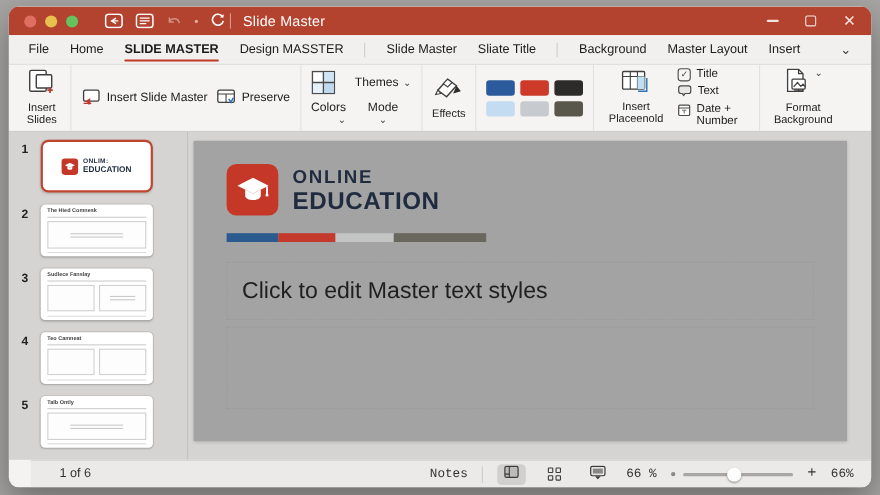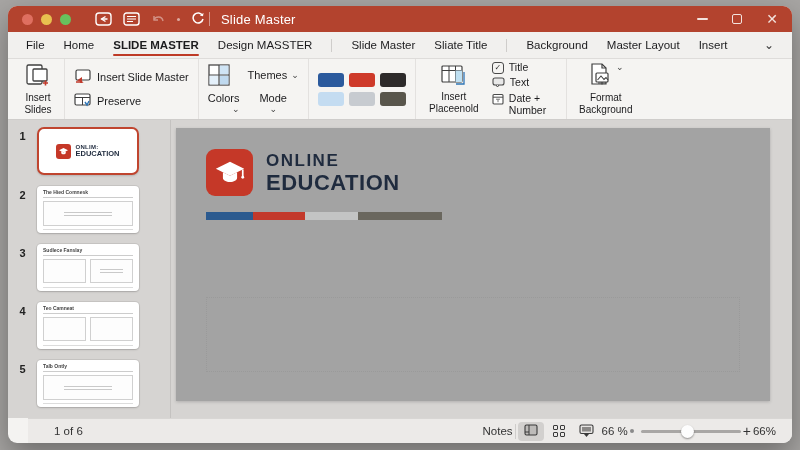--- a/index.html
+++ b/index.html
@@ -38,21 +38,21 @@
   .tab-sep { width:1px; height:13px; background:#CFCDCB; }
   .tab-chevron { margin-left:auto; color:#3a3a3a; font-size:12px; }
 
   
   .ribbon { height:61px; background:#F5F4F2; border-bottom:1px solid #CFCDCB;
             display:flex; align-items:stretch; padding:0 4px; flex:0 0 auto;
             font-size:10px; color:#1c1c1e; }
   .rgroup { display:flex; align-items:center; padding:0 9px; border-right:1px solid #E3E1DF; gap:9px; }
   .rgroup:last-child { border-right:none; }
   .rbtn-col { display:flex; flex-direction:column; align-items:center; gap:3px; text-align:center; line-height:1.15; }
-  .rstack { display:flex; flex-direction:column; justify-content:center; gap:8px; }
+  .rstack { display:flex; flex-direction:row; justify-content:center; gap:8px; }
   .rrow { display:flex; align-items:center; gap:6px; font-size:11px; }
   .chev { font-size:9px; color:#444; line-height:1; }
   .themes-grid { display:grid; grid-template-columns:auto auto; grid-column-gap:8px; grid-row-gap:6px; align-items:center; }
   .tg-cell { display:flex; align-items:center; gap:4px; font-size:11px; }
   .tg-sub { flex-direction:column; gap:1px; font-size:11px; }
   .swatches { display:grid; grid-template-columns:repeat(3,26px); grid-gap:5px; }
   .swatch { width:26px; height:14px; border-radius:3px; }
   .checks { display:flex; flex-direction:column; gap:3px; justify-content:center; }
   .check-row { display:flex; align-items:flex-start; gap:5px; font-size:10.5px; line-height:1.05; }
   .cbox { width:12px; height:12px; border:1.2px solid #4a4a4a; border-radius:3px;
@@ -97,21 +97,21 @@
   .cb-seg:nth-child(3){ width:53px; } .cb-seg:nth-child(4){ width:84px; }
   .ph1 { position:absolute; left:30px; top:110px; width:534px; height:53px;
          border:1px dotted #9a9a9a; display:flex; align-items:center; padding-left:13px;
          font-size:21px; color:#1f1f1f; }
   .ph2 { position:absolute; left:30px; top:169px; width:534px; height:75px; border:1px dotted #9a9a9a; }
 
   
   .statusbar { height:25px; background:#ECEAE8; border-top:1px solid #D8D6D4;
                display:flex; align-items:center; padding:0 16px 0 26px; font-size:11.5px;
                color:#333; flex:0 0 auto;margin-left:20px; }
-  .sb-right { margin-left:auto; display:flex; align-items:center; gap:2px; }
+  .sb-right { margin-left:auto; display:flex; align-items:center; gap:13px;font-family:Liberation Mono, monospace; }
   .sb-sep { width:1px; height:15px; background:#CFCDCB; }
   .view-btn { width:26px; height:19px; border-radius:4px; display:flex; align-items:center; justify-content:center; }
   .view-btn.selected { background:#D2D0CE; }
   .sorter-icon { display:grid; grid-template-columns:5px 5px; grid-gap:2px; }
   .sorter-icon span { width:5px; height:5px; border:1.2px solid #3a3a3a; border-radius:1px; }
   .slider { display:flex; align-items:center; gap:7px; }
   .sl-dot { width:4px; height:4px; border-radius:50%; background:#8a8a8a; }
   .sl-track { width:100px; height:3px; background:#A9A7A5; border-radius:2px; position:relative; }
   .sl-thumb { position:absolute; left:40px; top:-5px; width:13px; height:13px; border-radius:50%;
               background:#FDFDFD; box-shadow:0 1px 2px rgba(0,0,0,.4); }
@@ -243,20 +243,33 @@
           <span>Colors</span>
           <span class="chev">⌄</span>
         </span>
         <span class="tg-cell tg-sub" style="align-items:center;">
           <span>Mode</span>
           <span class="chev">⌄</span>
         </span>
       </div>
     </div>
 
+    <div class="rgroup">
+      <div class="rbtn-col">
+        <span>
+          <svg width="26" height="22" viewBox="0 0 26 22">
+              <path d="M3 13 L12 3 L20 9 L11 19 Z" fill="#fff" stroke="#3f3f3f" stroke-width="1.3"></path>
+              <path d="M12 3 L16 6 L12 10 L8 7 Z" fill="#fff" stroke="#3f3f3f" stroke-width="1"></path>
+              <path d="M20 9 L24 14 L17 16 Z" fill="#2d2d2d"></path>
+              <path d="M3 13 L1 17 L6 16 Z" fill="#fff" stroke="#3f3f3f" stroke-width="1"></path>
+            </svg>
+        </span>
+        <span>Effects</span>
+      </div>
+    </div>
 
     <div class="rgroup">
       <div class="swatches">
         <span class="swatch" style="background: rgb(43, 90, 157);"></span>
         <span class="swatch" style="background: rgb(206, 58, 42);"></span>
         <span class="swatch" style="background: rgb(45, 42, 42);"></span>
         <span class="swatch" style="background: rgb(196, 220, 241);"></span>
         <span class="swatch" style="background: rgb(199, 203, 208);"></span>
         <span class="swatch" style="background: rgb(89, 86, 76);"></span>
       </div>
@@ -415,20 +428,23 @@
             <div class="logo-t1">ONLINE</div>
             <div class="logo-t2">EDUCATION</div>
           </span>
         </div>
         <div class="colorbar">
           <span class="cb-seg" style="background: rgb(43, 90, 143);"></span>
           <span class="cb-seg" style="background: rgb(195, 57, 43);"></span>
           <span class="cb-seg" style="background: rgb(195, 196, 196);"></span>
           <span class="cb-seg" style="background: rgb(106, 103, 94);"></span>
         </div>
+        <div class="ph1">
+          <span>Click to edit Master text styles</span>
+        </div>
         <div class="ph2"></div>
       </div>
     </div>
   </div>
 
   <div class="statusbar">
     <span>1 of 6</span>
     <div class="sb-right">
       <span>Notes</span>
       <span class="sb-sep"></span>

